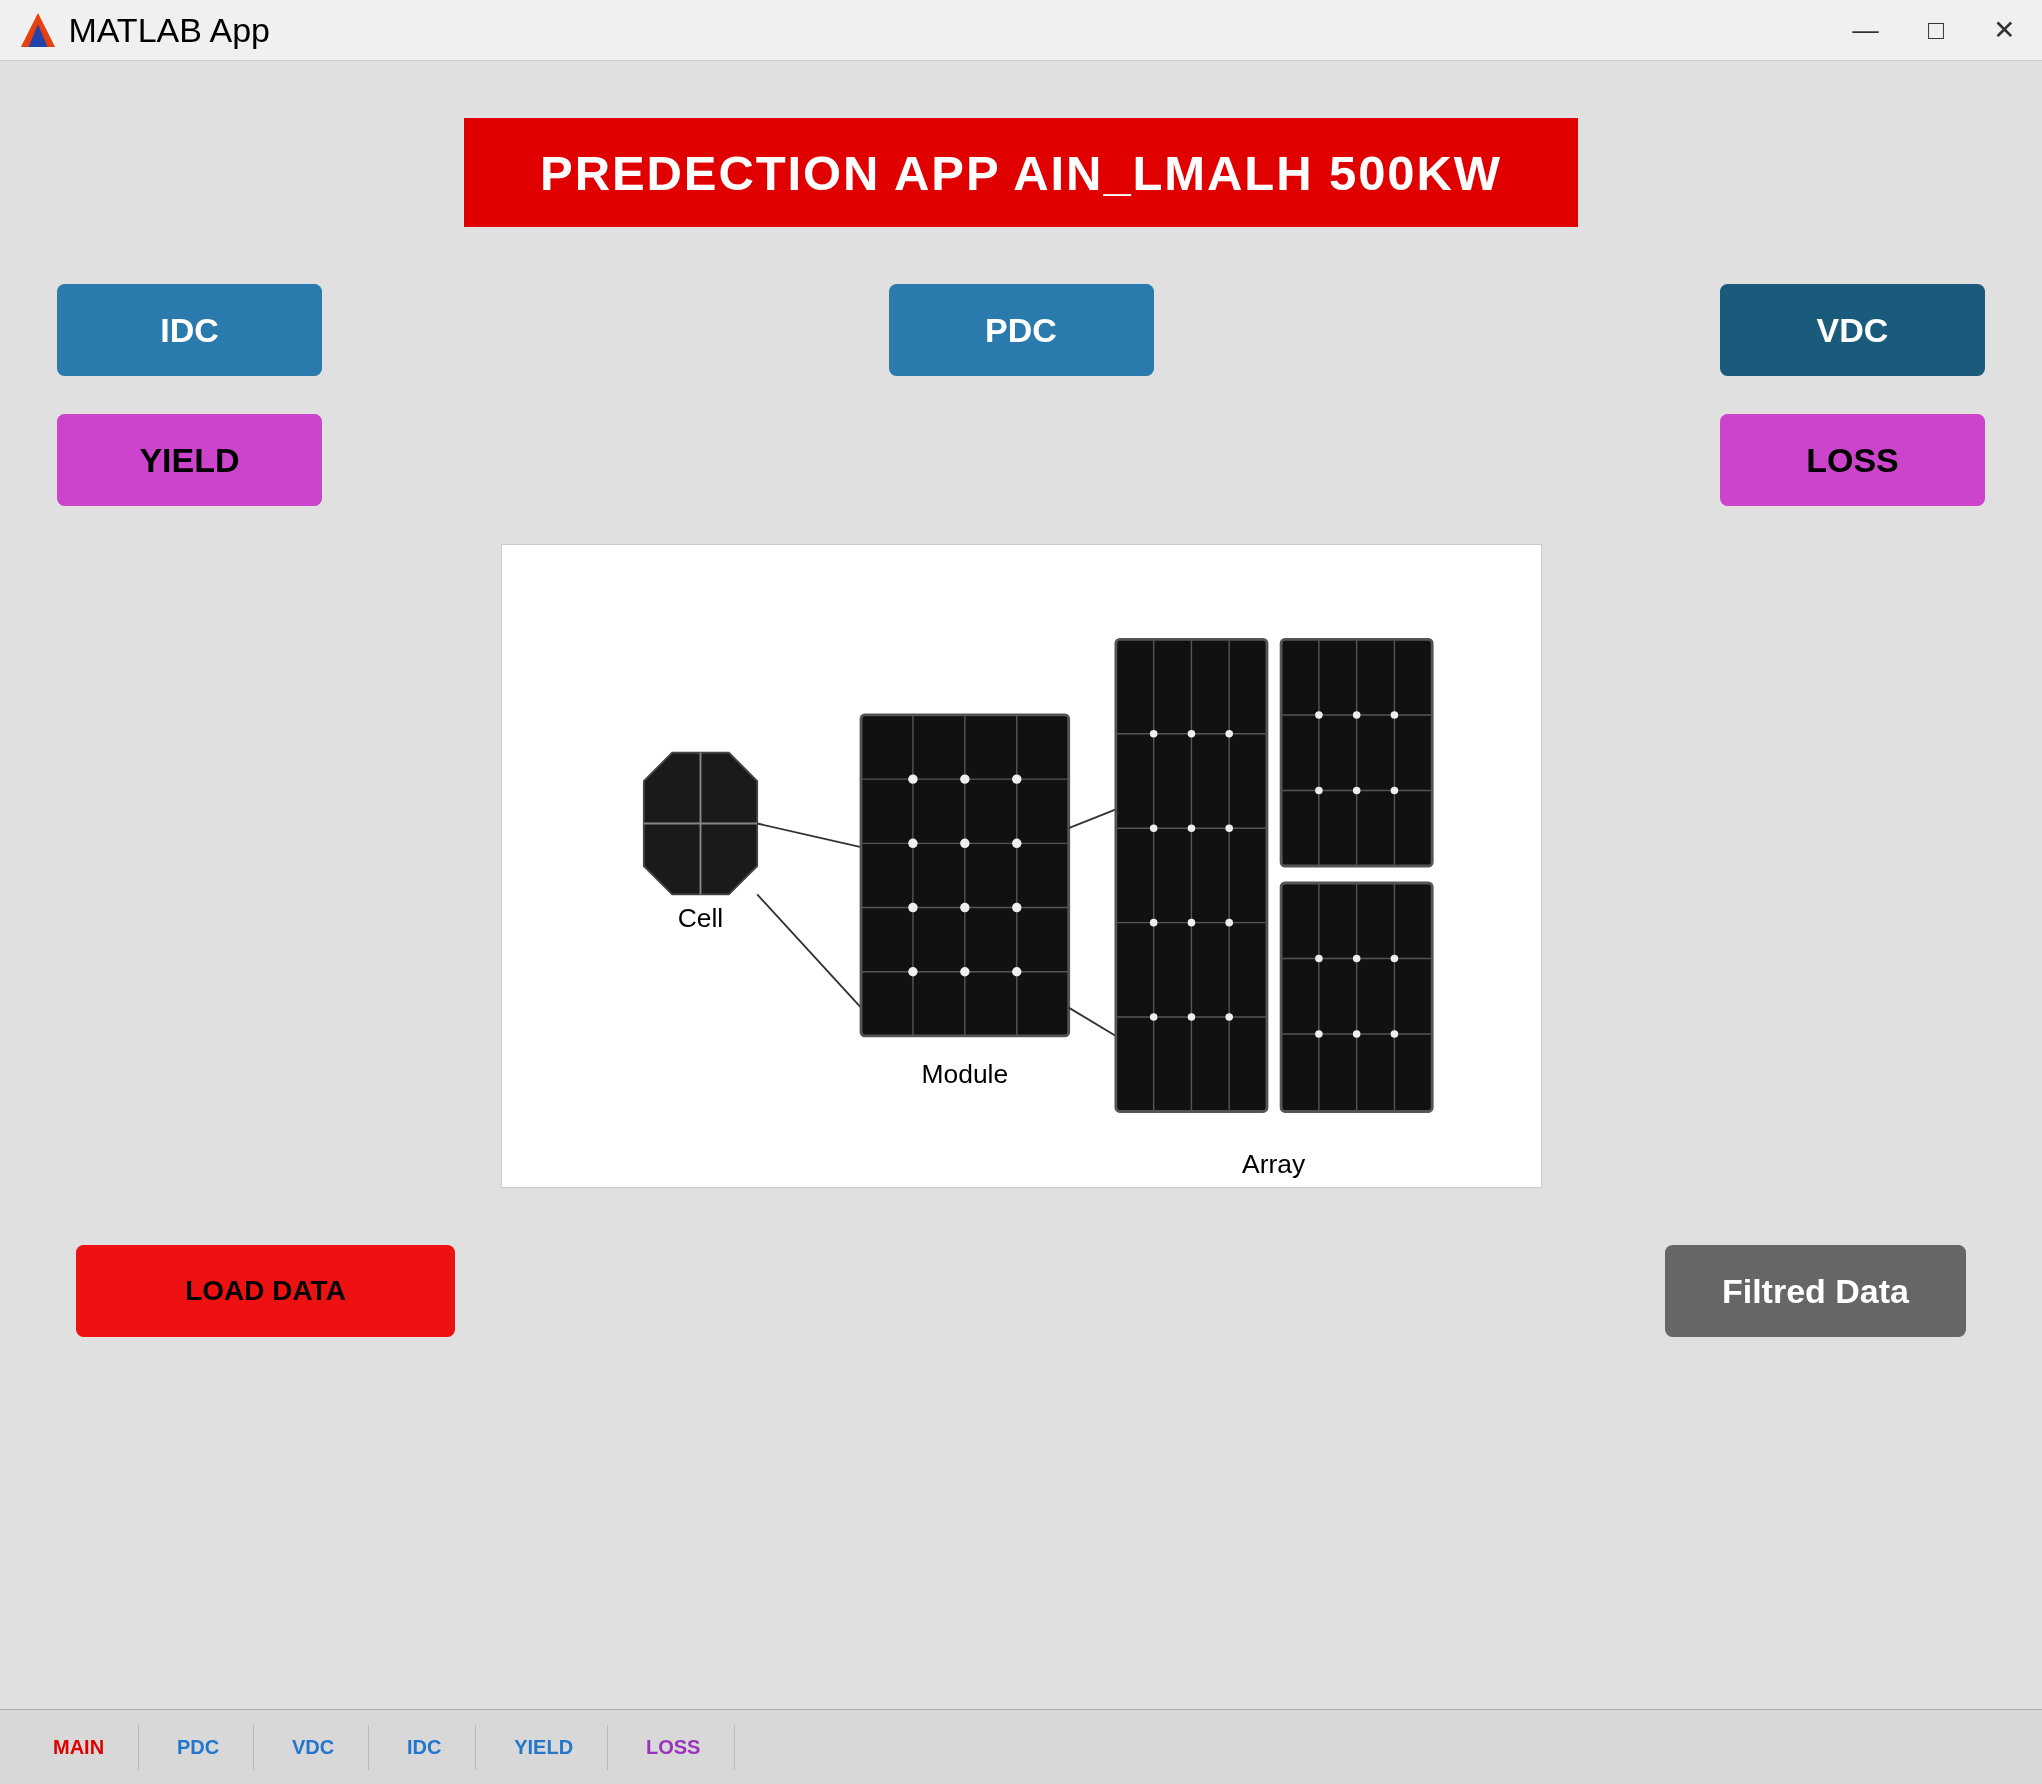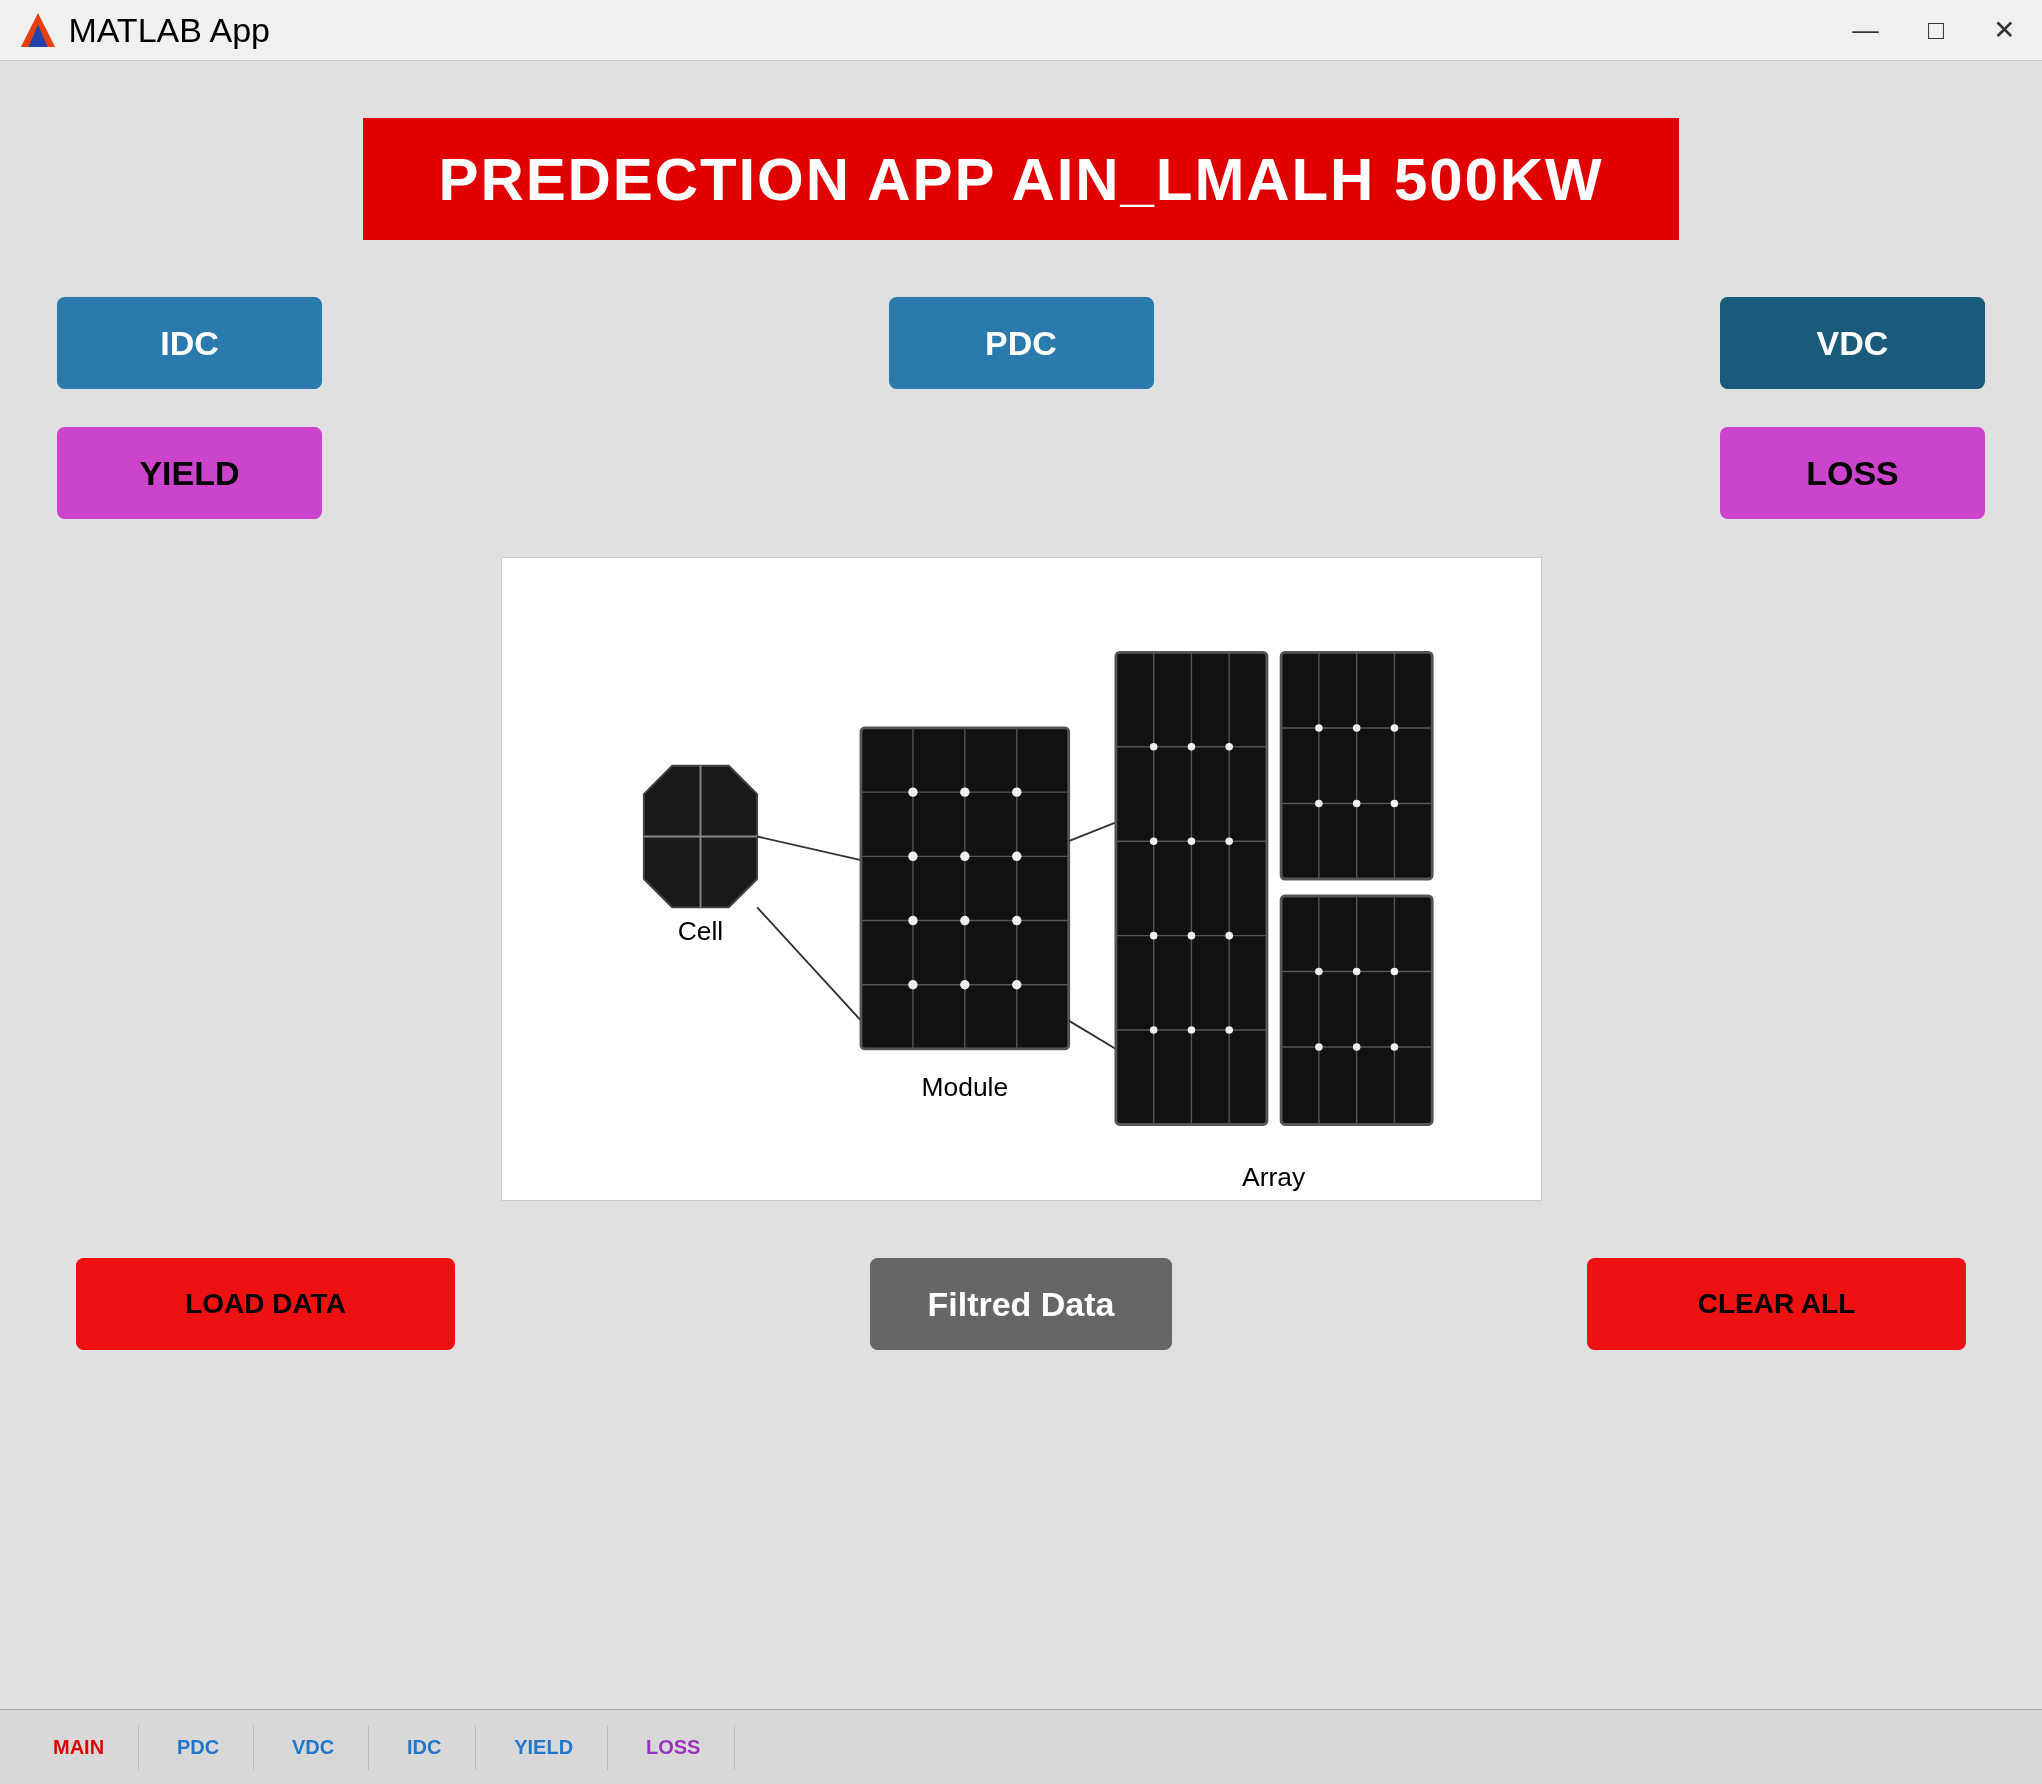--- a/index.html
+++ b/index.html
@@ -65,21 +65,21 @@
       padding: 38px 57px;
       display: flex;
       flex-direction: column;
       align-items: center;
     }
 
     
     .app-title {
       background: #e00000;
       color: #fff;
-      font-size: 60px;
+      font-size: 49px;
       font-weight: bold;
       padding: 26.5px 76px;
       text-align: center;
       margin-bottom: 57px;
       margin-top: 19px;
       letter-spacing: 1.9px;
     }
 
     
     .button-row-1 {
@@ -361,21 +361,20 @@
         <circle cx="295" cy="418" r="4" fill="#eee"></circle>
 
         <text x="167" y="565" text-anchor="middle" font-size="28" fill="#000" font-family="Arial">Array</text>
       </g>
     </svg>
   </div>
 
   <div class="bottom-bar">
     <button class="btn-red">LOAD DATA</button>
     <button class="btn-gray">Filtred Data</button>
-    <button class="btn-red">CLEAR ALL</button>
   </div>
 
 </div>
 
 <div class="tab-bar">
   <button class="tab-item active-red">MAIN</button>
   <button class="tab-item active-blue">PDC</button>
   <button class="tab-item active-teal">VDC</button>
   <button class="tab-item active-blue">IDC</button>
   <button class="tab-item active-blue">YIELD</button>

